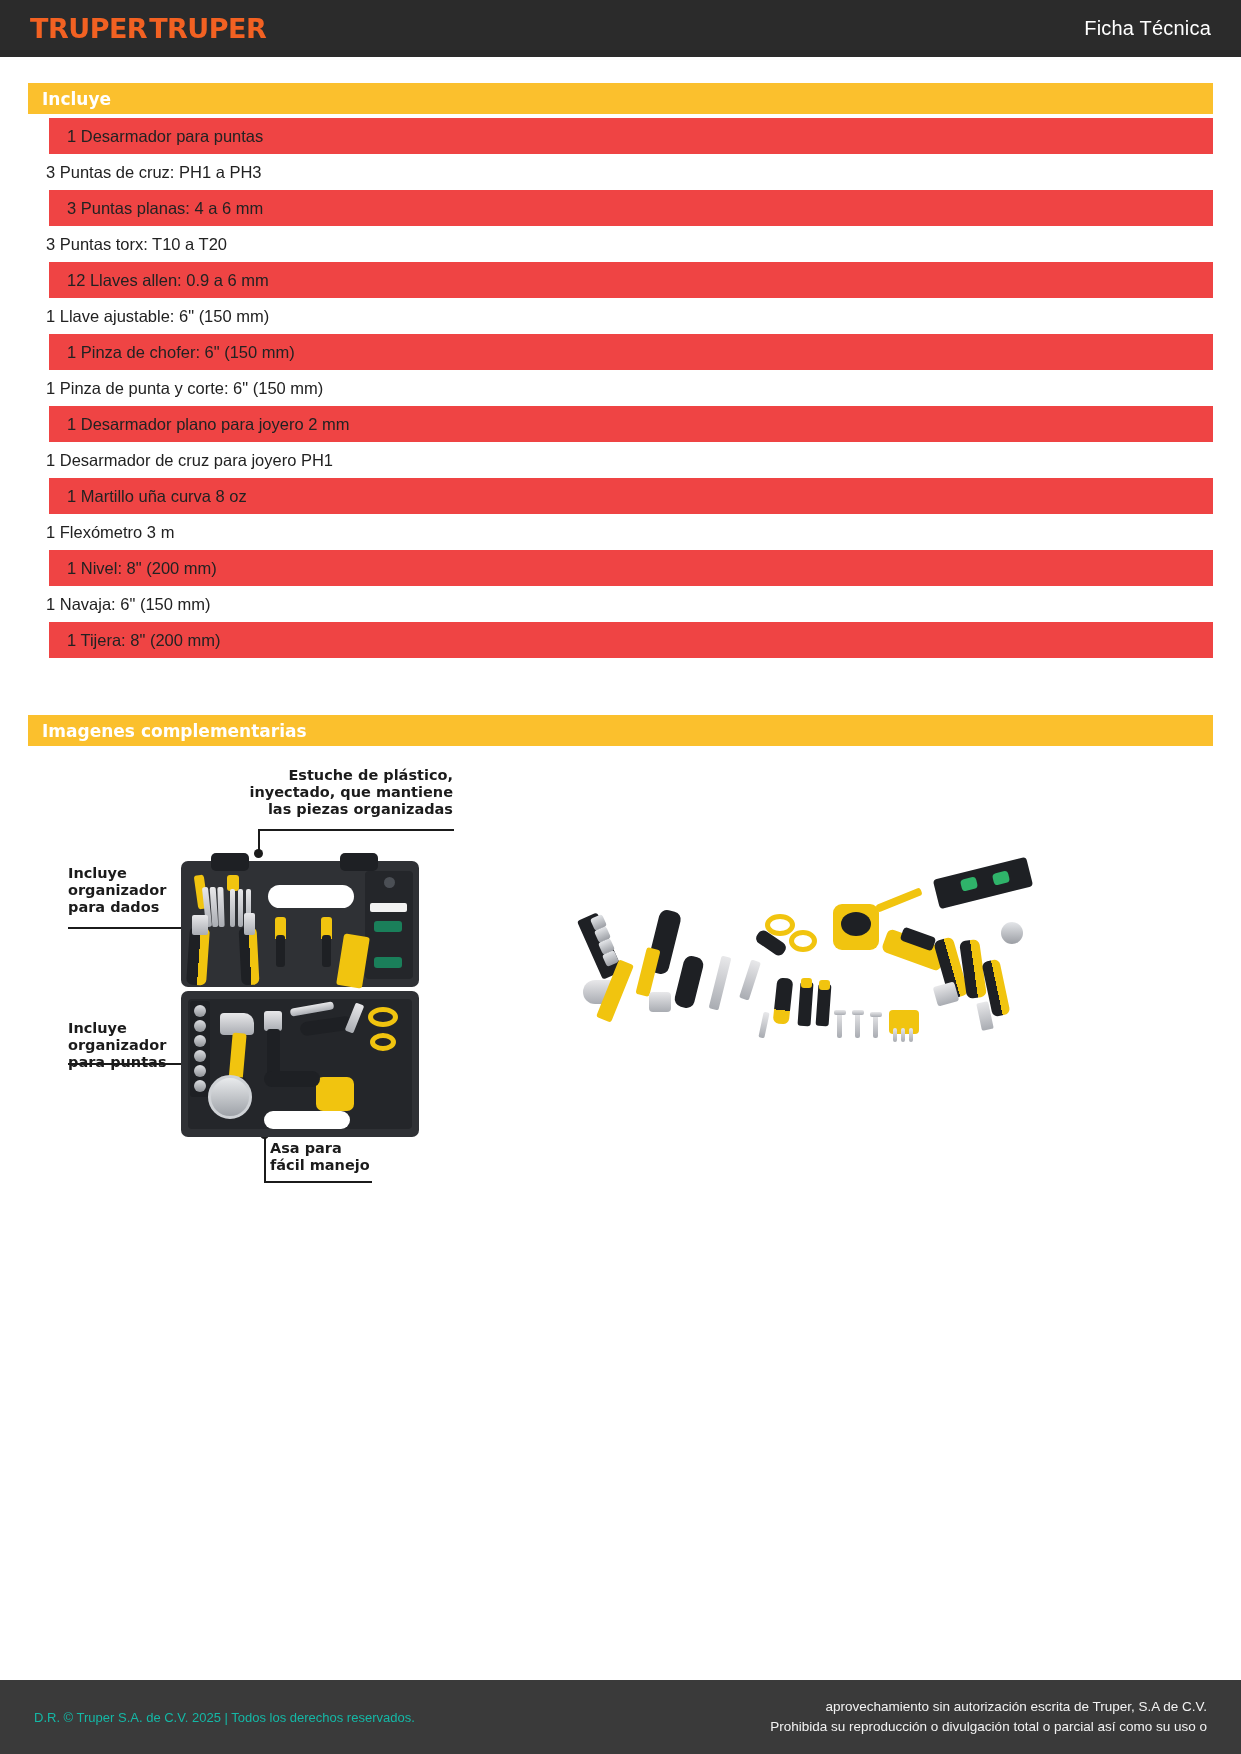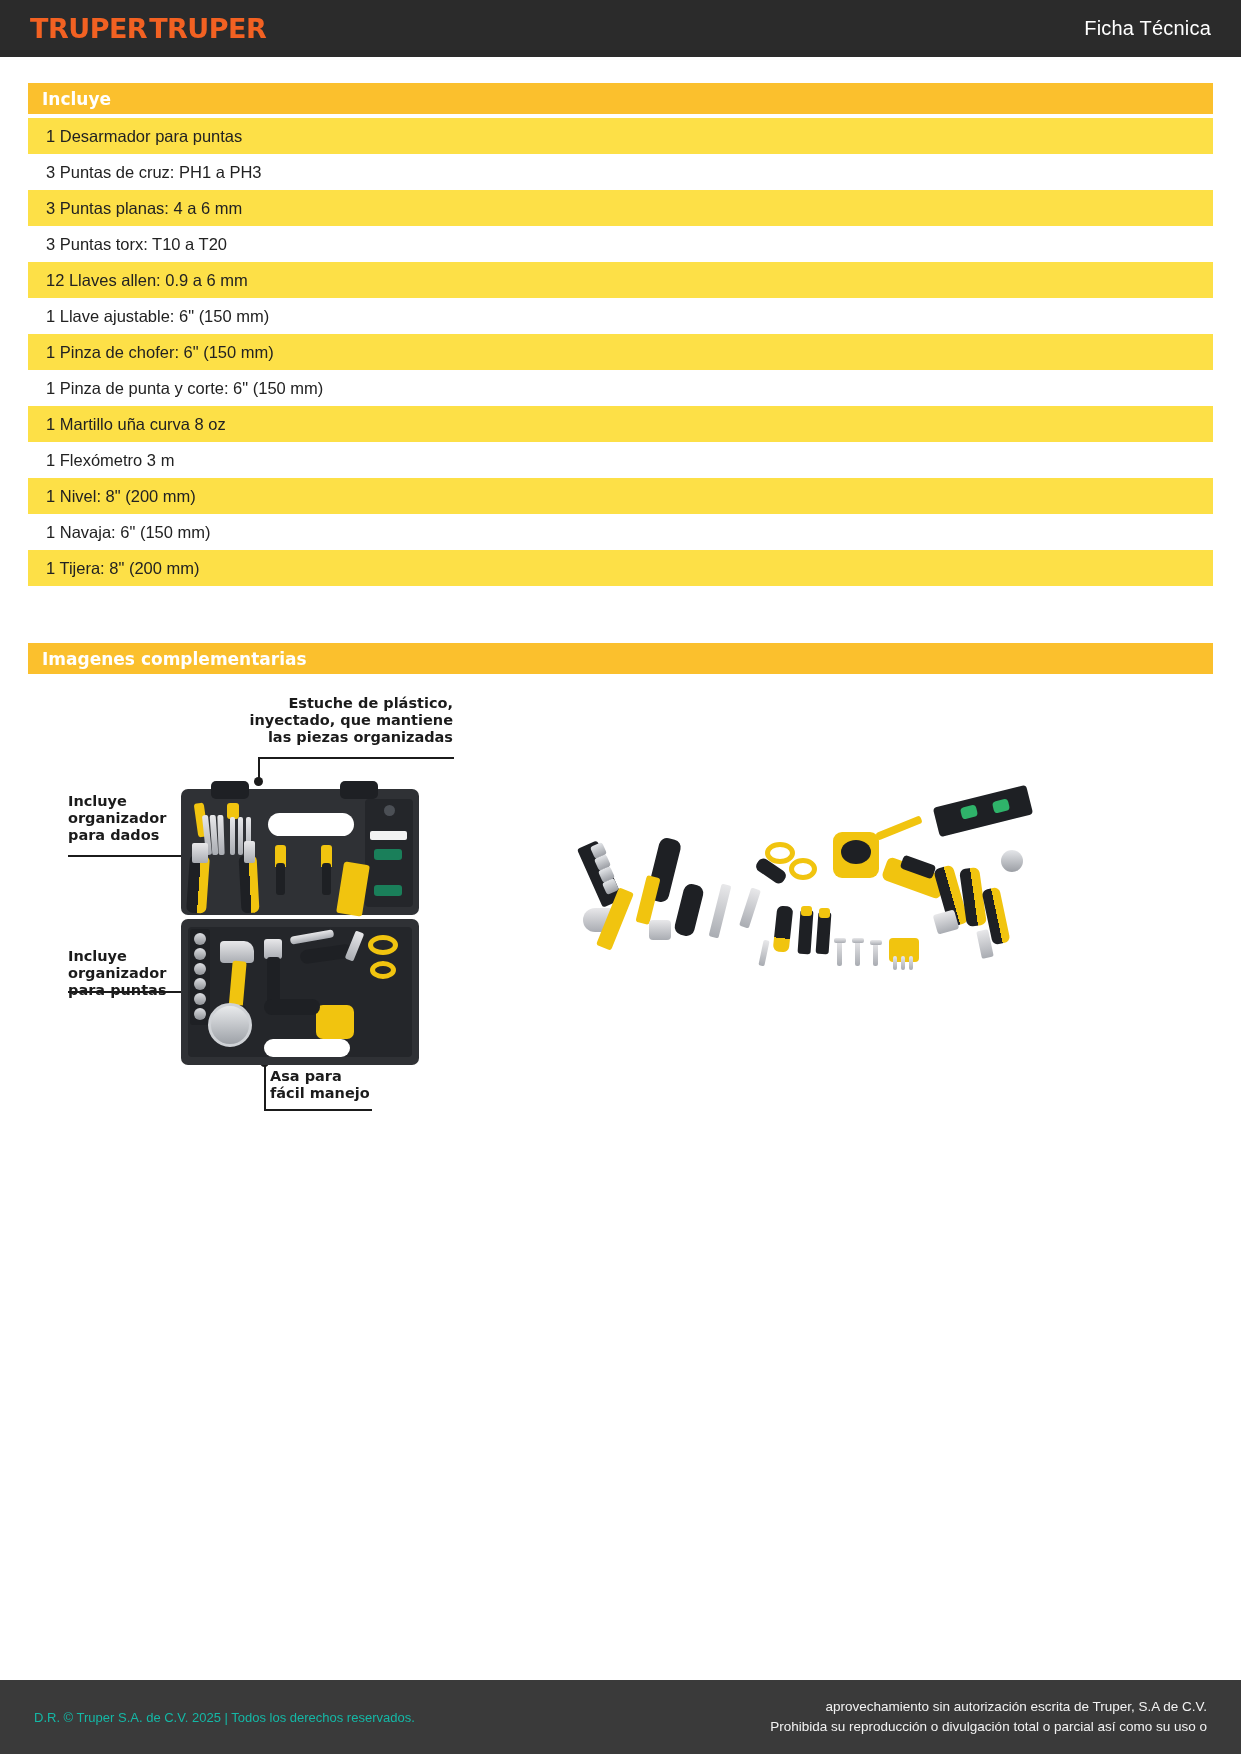--- a/index.html
+++ b/index.html
@@ -61,21 +61,21 @@
     padding-top: 4px;
   }
   .includes-row {
     height: 36px;
     display: flex;
     align-items: center;
     padding-left: 18px;
     font-size: 16.5px;
     color: #222222;
   }
-  .includes-row.alt { background: #fde047; }
+  .includes-row.alt { background: #ef4444; margin-left: 21px; }
   .includes-row.plain { background: #ffffff; }
 
   
   .gap { height: 57px; }
 
   
   .images-area {
     position: relative;
     margin: 11px 28px;
     height: 540px;
@@ -176,20 +176,22 @@
 
 <div class="includes-list">
   <div class="includes-row alt">1 Desarmador para puntas</div>
   <div class="includes-row plain">3 Puntas de cruz: PH1 a PH3</div>
   <div class="includes-row alt">3 Puntas planas: 4 a 6 mm</div>
   <div class="includes-row plain">3 Puntas torx: T10 a T20</div>
   <div class="includes-row alt">12 Llaves allen: 0.9 a 6 mm</div>
   <div class="includes-row plain">1 Llave ajustable: 6" (150 mm)</div>
   <div class="includes-row alt">1 Pinza de chofer: 6" (150 mm)</div>
   <div class="includes-row plain">1 Pinza de punta y corte: 6" (150 mm)</div>
+  <div class="includes-row alt">1 Desarmador plano para joyero 2 mm</div>
+  <div class="includes-row plain">1 Desarmador de cruz para joyero PH1</div>
   <div class="includes-row alt">1 Martillo uña curva 8 oz</div>
   <div class="includes-row plain">1 Flexómetro 3 m</div>
   <div class="includes-row alt">1 Nivel: 8" (200 mm)</div>
   <div class="includes-row plain">1 Navaja: 6" (150 mm)</div>
   <div class="includes-row alt">1 Tijera: 8" (200 mm)</div>
 </div>
 
 <div class="gap"></div>
 
 <div class="band band-images">

